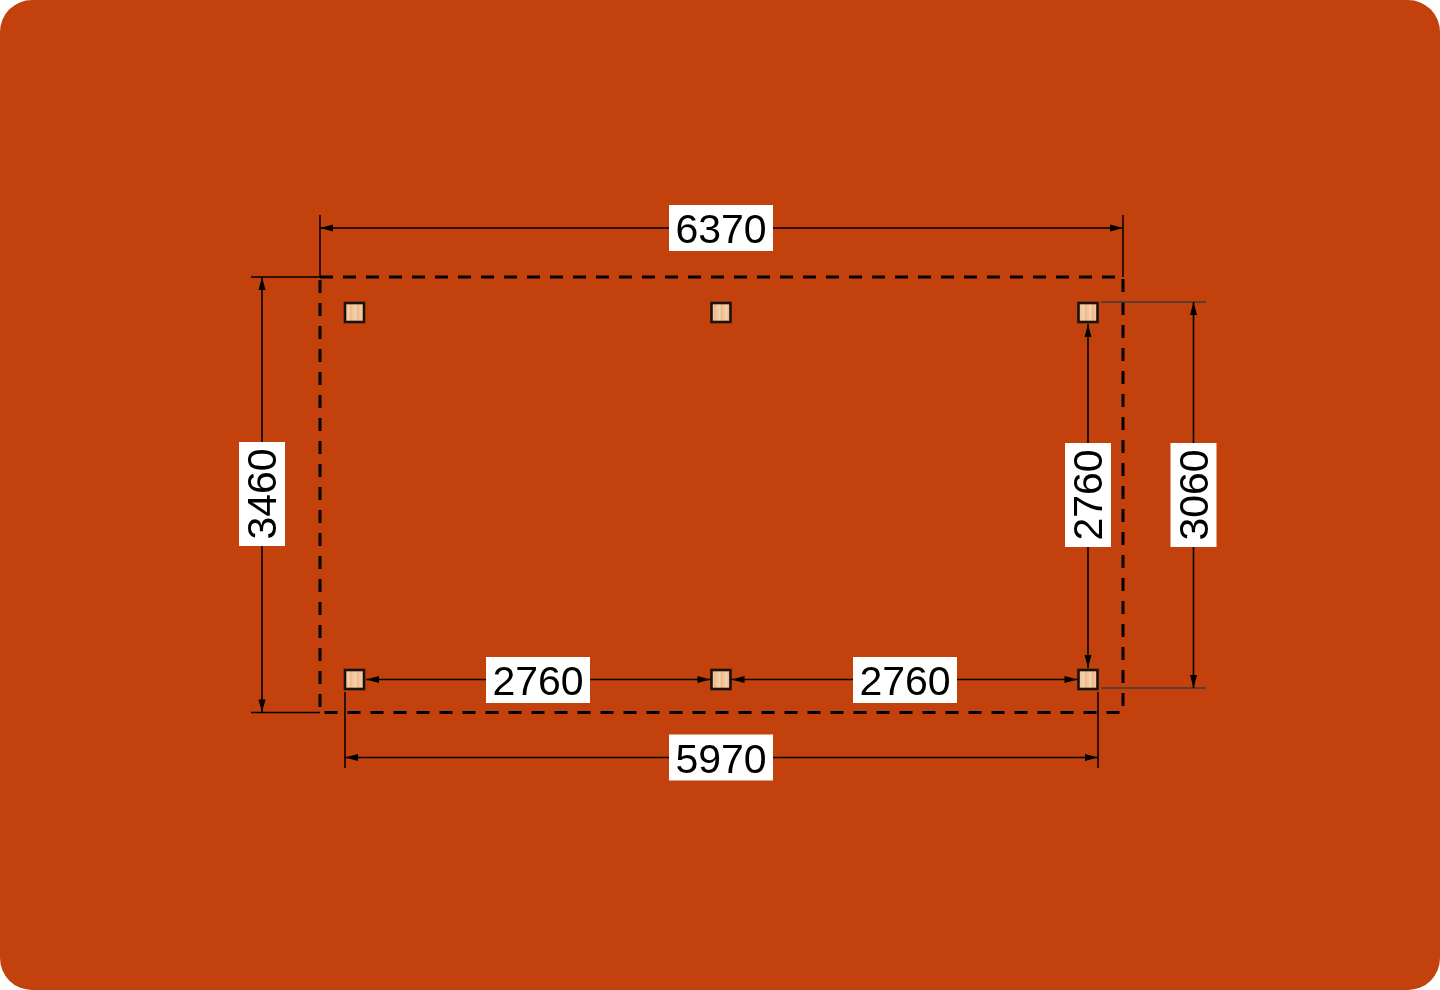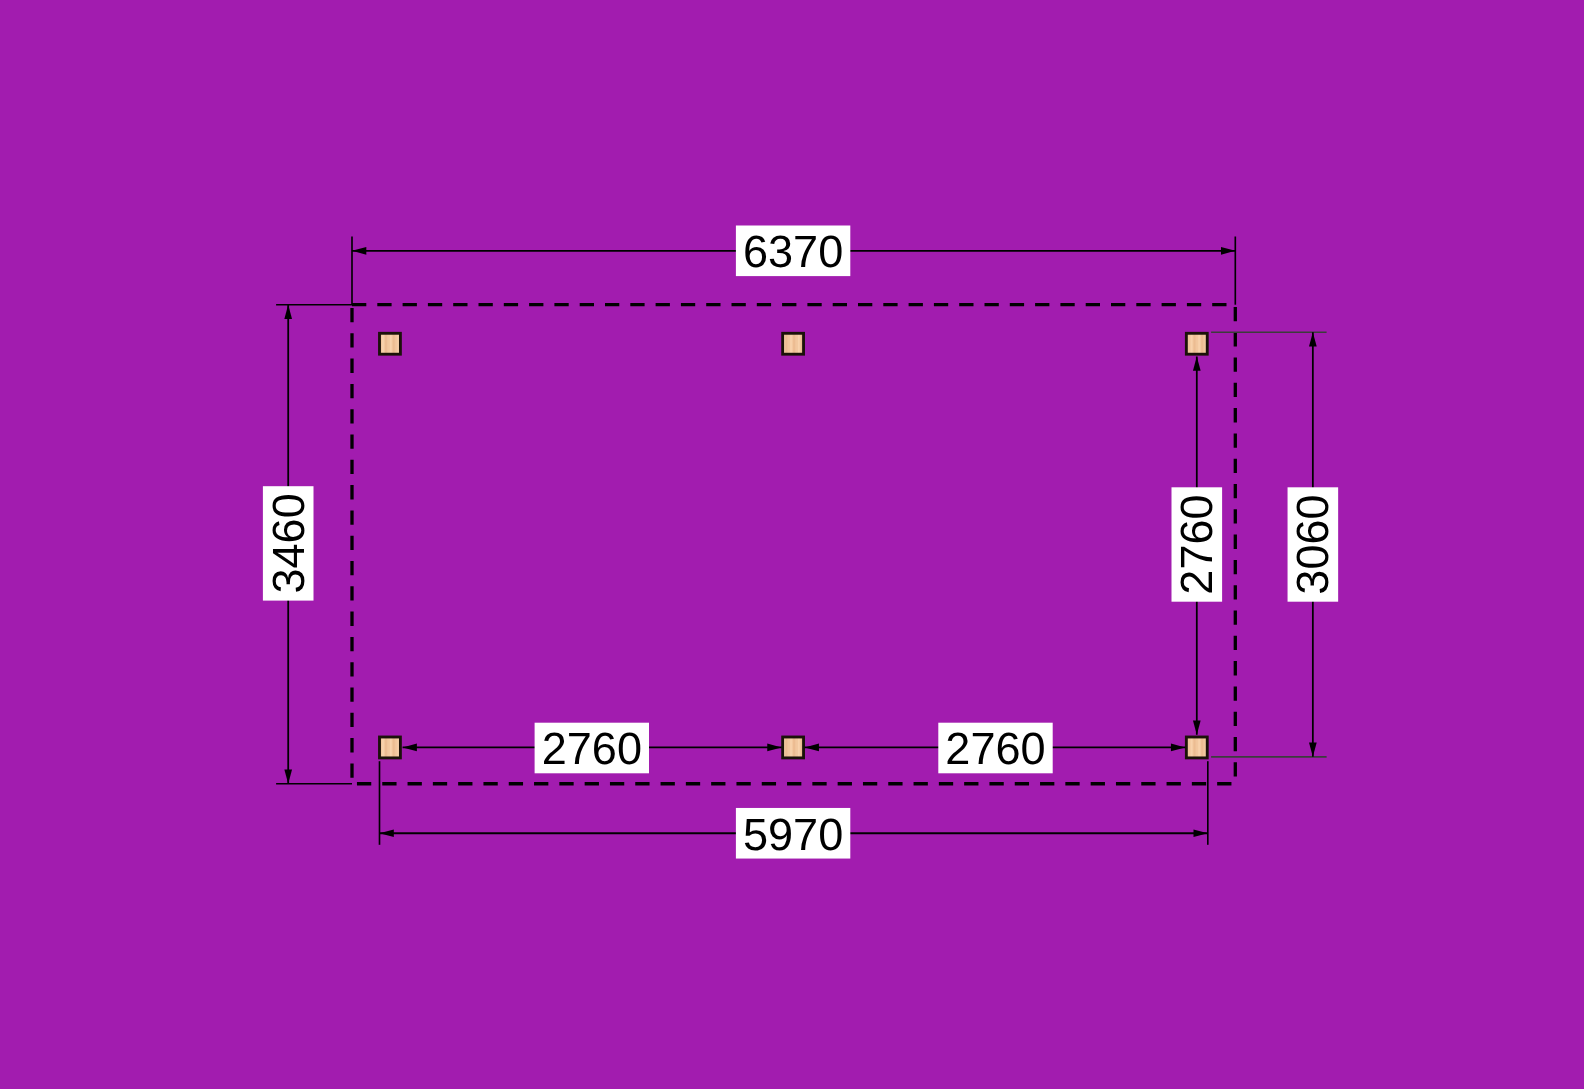--- a/index.html
+++ b/index.html
@@ -8,21 +8,22 @@
     background: #ffffff;
     width: 1440px;
     height: 990px;
     overflow: hidden;
     font-family: "Liberation Sans", sans-serif;
   }
   #stage {
     position: relative;
     width: 1440px;
     height: 990px;
-    background: #a21caf;
+    background: #c2410c;
+    border-radius: 32px;
   }
   svg { display: block; }
   .dashed-outline {
     fill: none;
     stroke: #000000;
     stroke-width: 3;
     stroke-dasharray: 13 10;
   }
   .dim-line {
     stroke: #000000;

